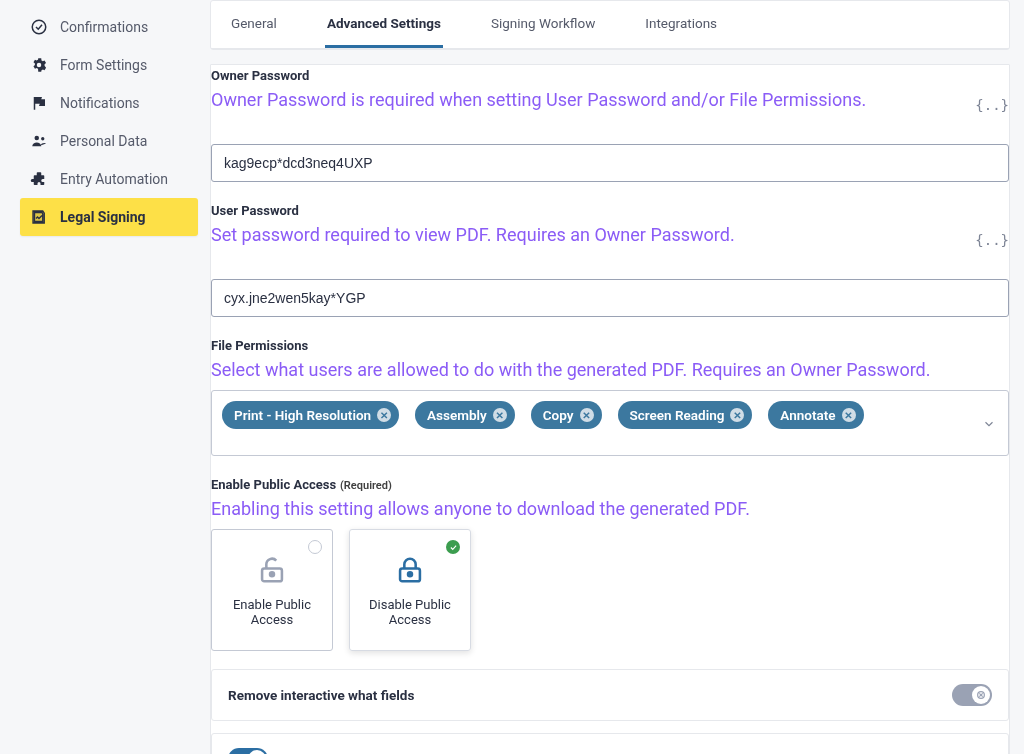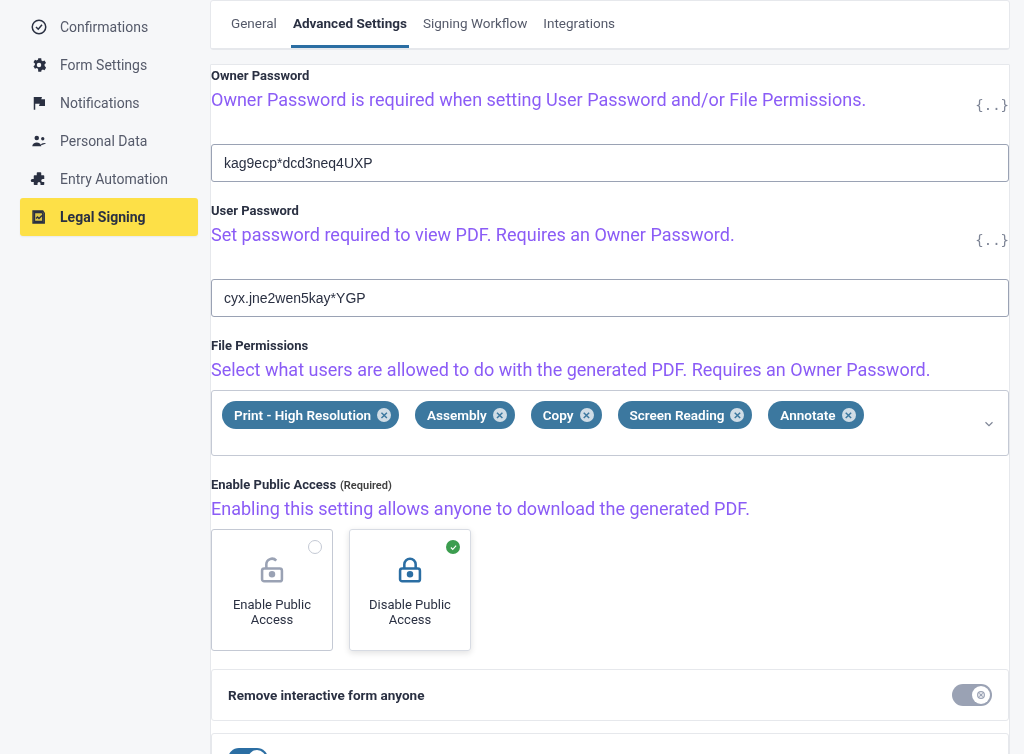--- a/index.html
+++ b/index.html
@@ -39,21 +39,21 @@
   padding: 0 14px 14px 0;
   overflow: hidden;
 }
 .tabs-card {
   background: #fff;
   border: 1px solid #e6e8ec;
   border-radius: 3px;
 }
 .tabs {
   display: flex;
-  gap: 12px;
+  gap: 46px;
   padding: 0 18px;
   border-bottom: 1px solid #e6e8ec;
 }
 .tab {
   padding: 14px 2px;
   font-size: 13.5px;
   color: #555a6a;
   cursor: pointer;
   border-bottom: 3px solid transparent;
 }
@@ -334,21 +334,21 @@
                 <rect x="5" y="11" width="14" height="9" rx="1.5"></rect>
                 <path d="M8 11V8a4 4 0 0 1 8 0v3"></path>
                 <circle cx="12" cy="15" r="1.4" fill="currentColor"></circle>
               </svg></span>
           <span style="padding:0 8px;">Disable Public Access</span>
         </div>
       </div>
     </div>
 
     <div class="toggle-row">
-      <span class="label">Remove interactive form anyone</span>
+      <span class="label">Remove interactive what fields</span>
       <span class="toggle off">
         <span class="knob">
             <svg viewBox="0 0 24 24" fill="none" stroke="currentColor" stroke-width="3">
               <circle cx="12" cy="12" r="8"></circle>
               <path d="m8 8 8 8M16 8l-8 8"></path>
             </svg>
           </span>
       </span>
     </div>
 

